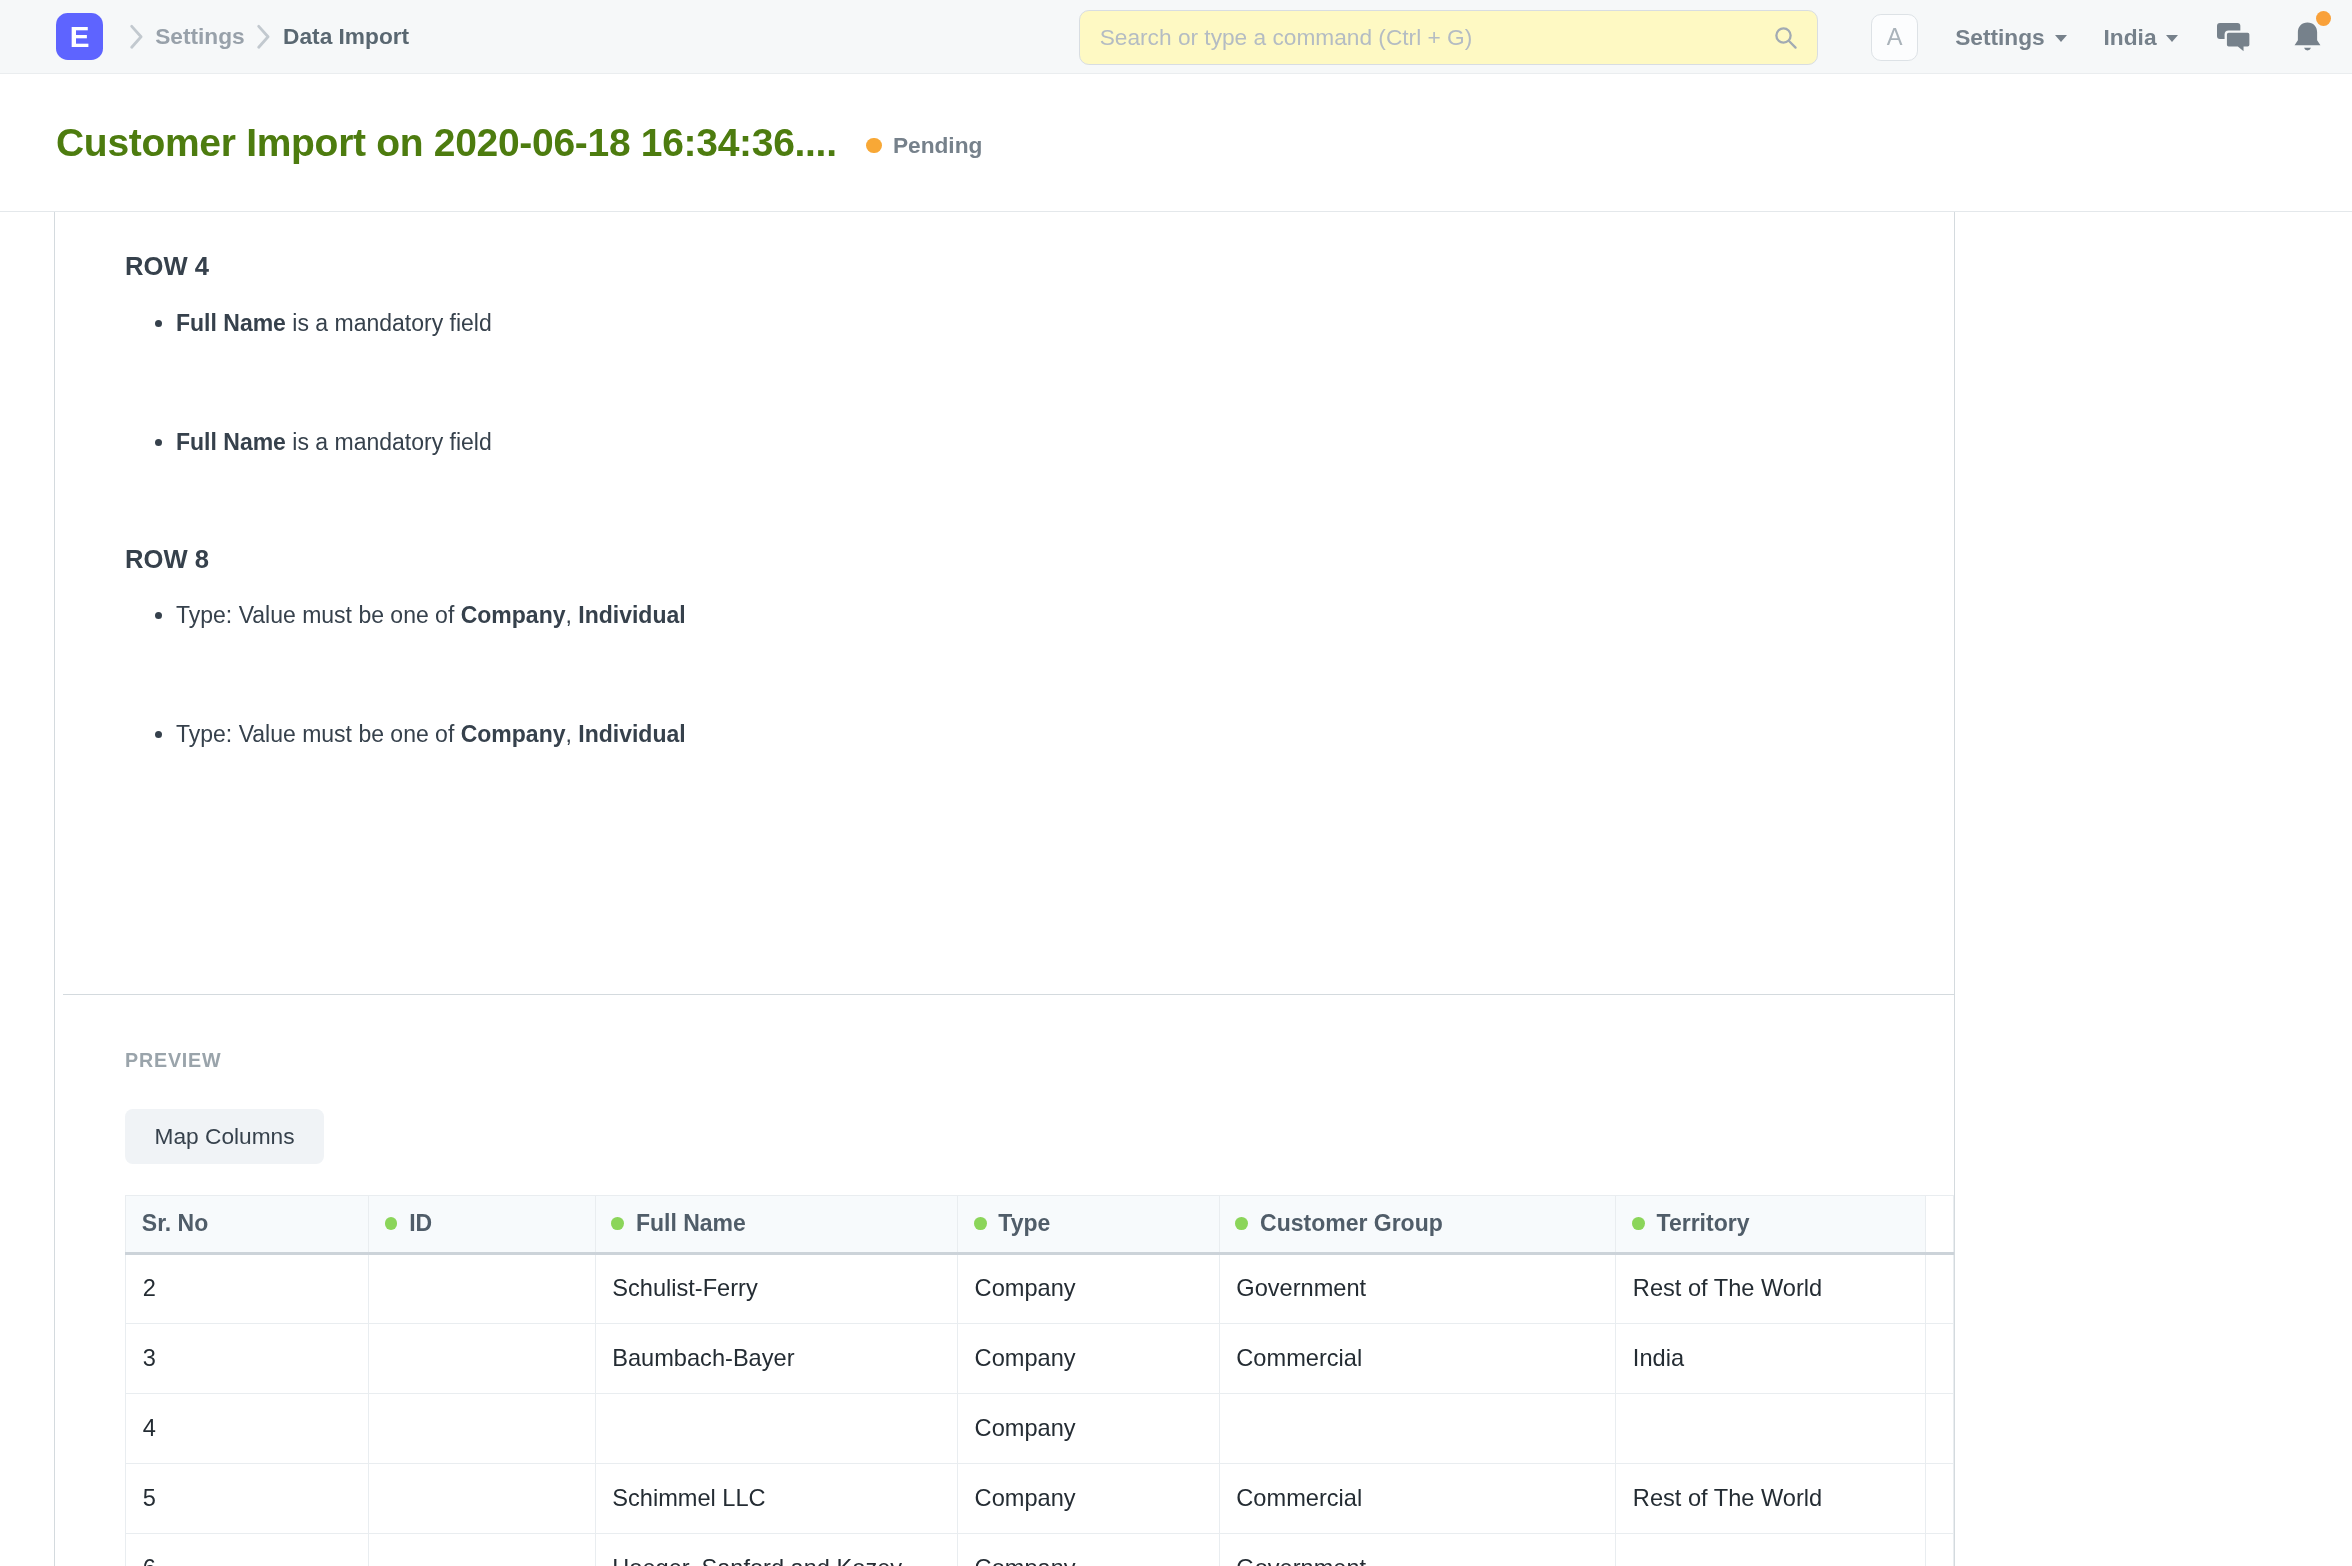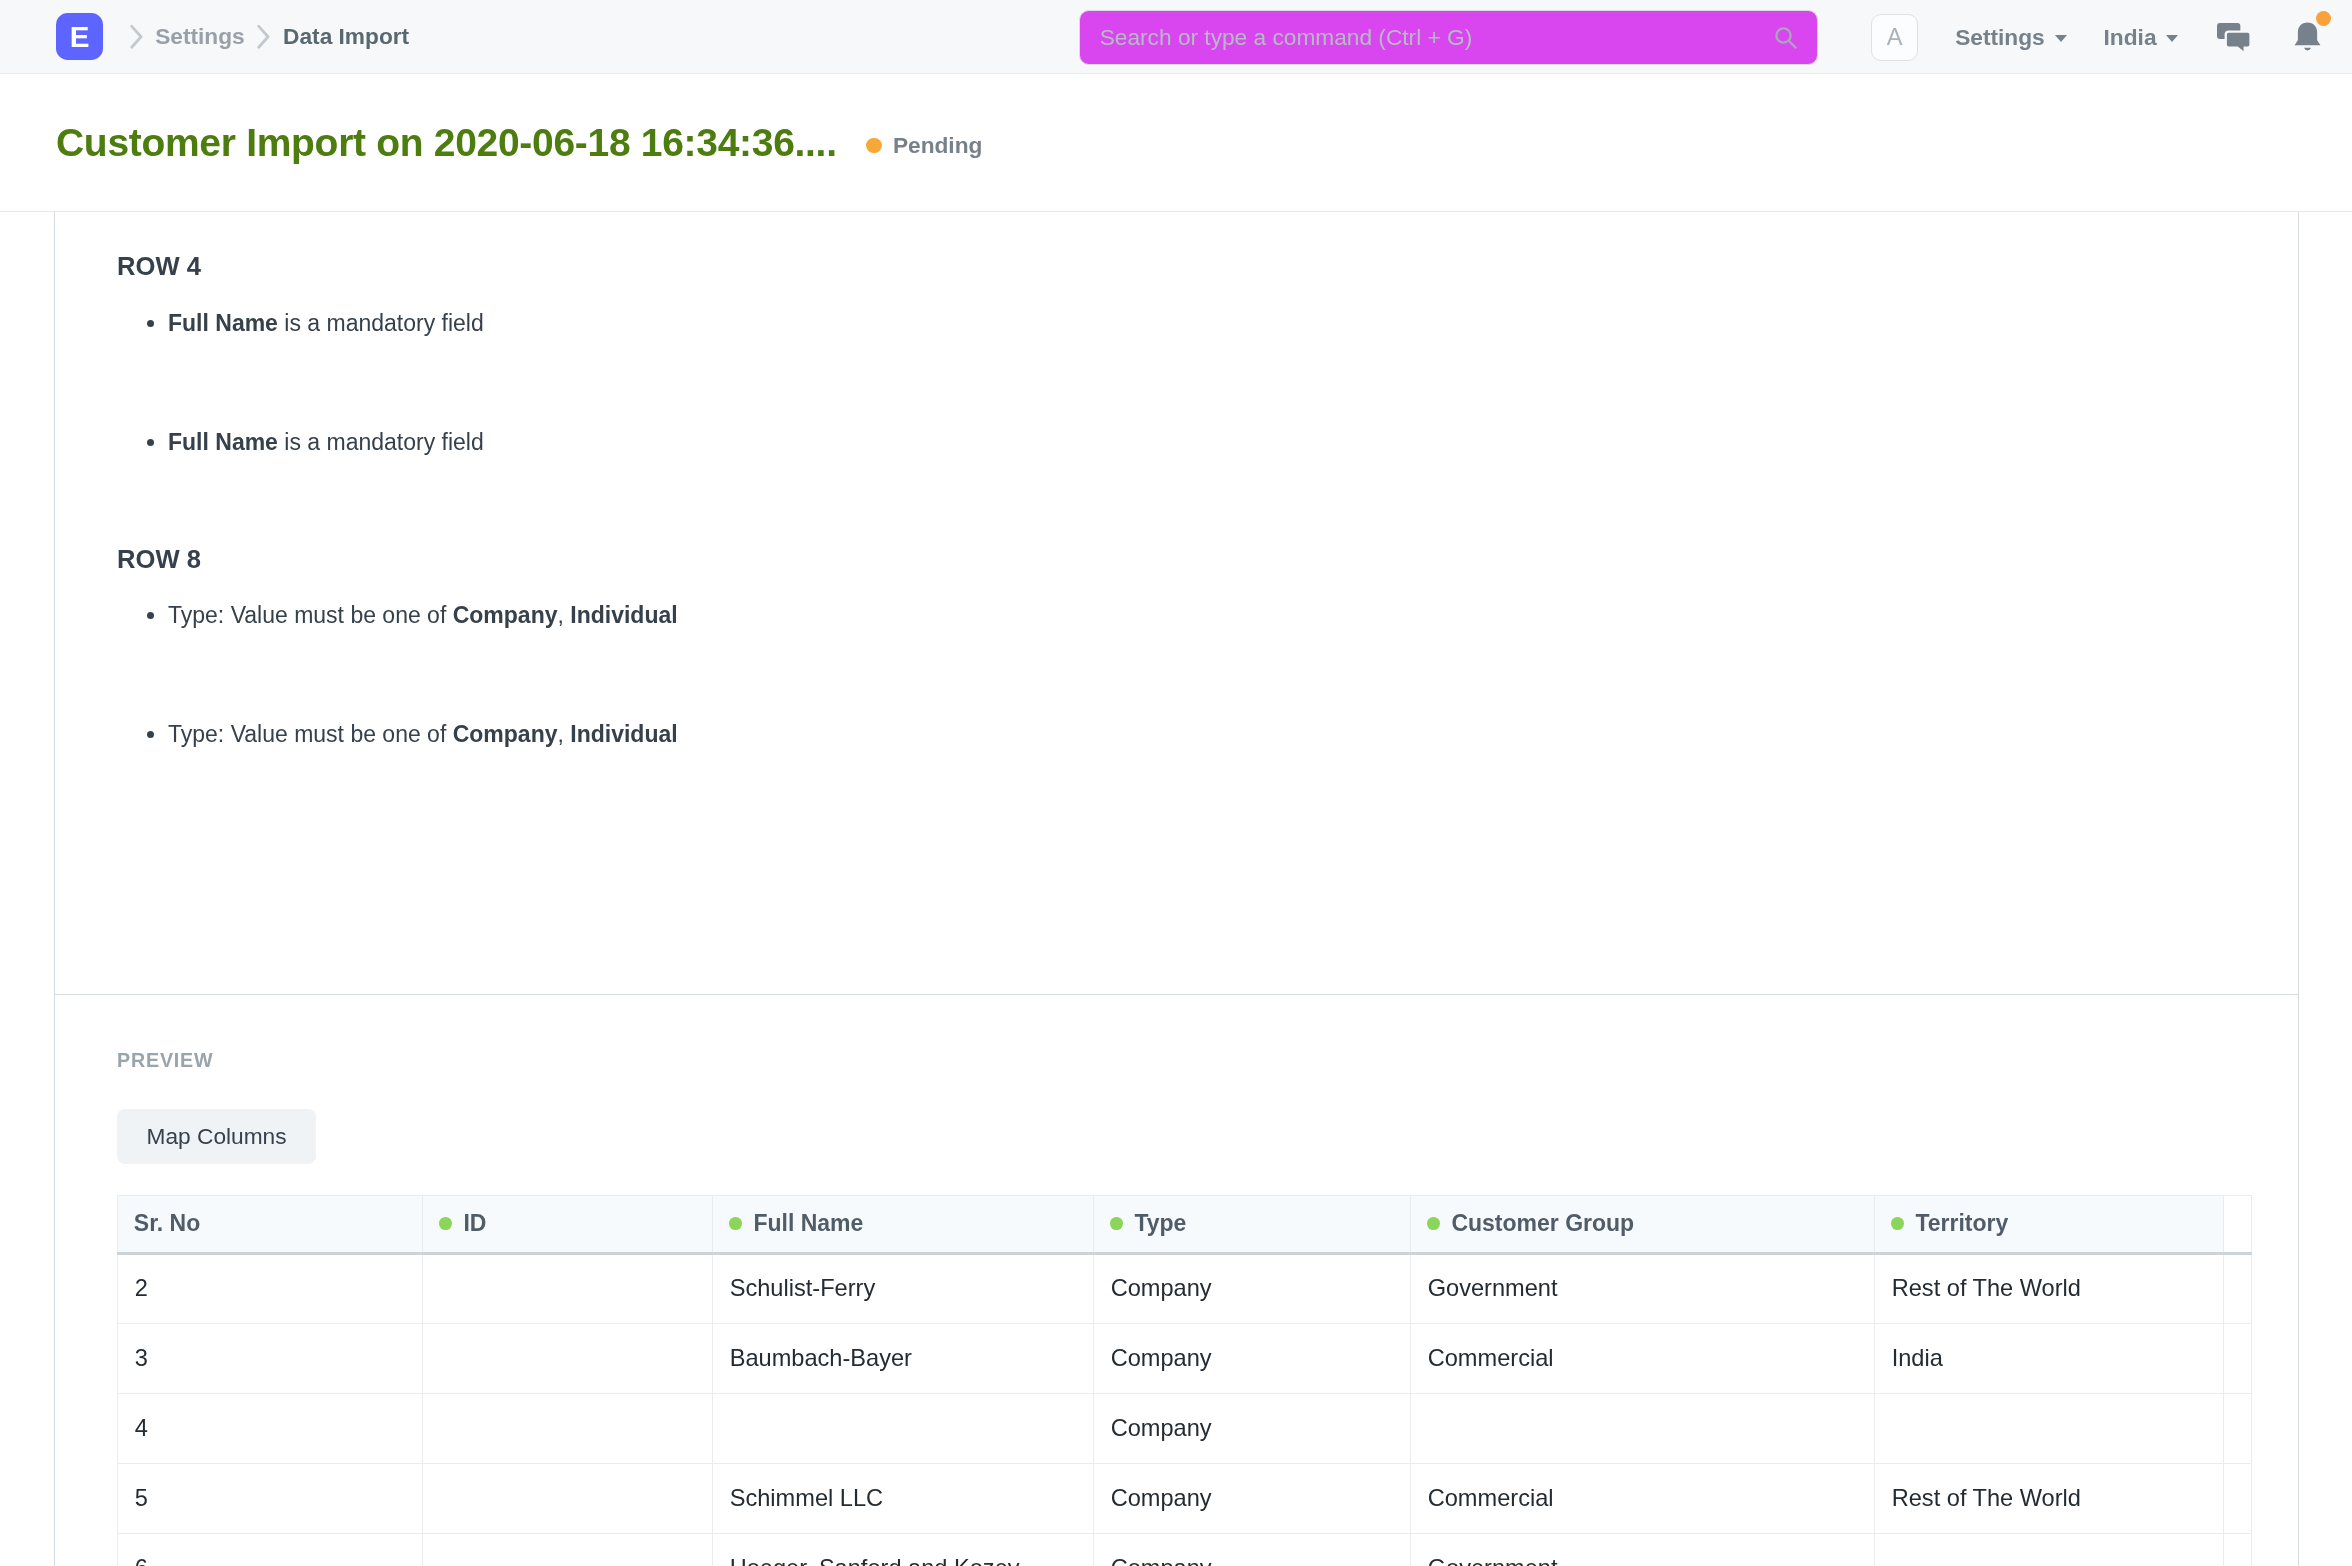--- a/index.html
+++ b/index.html
@@ -9,21 +9,21 @@
   
   .navbar { height:74px; background:#f6f8f9; border-bottom:1px solid #eaedef;
     display:flex; align-items:center; position:relative; padding:0 27.6px 0 56px; }
   .nav-left { display:flex; align-items:center; gap:13.8px; }
   .logo { width:47px; height:47px; border-radius:11.8px; display:flex; align-items:center;
     justify-content:center; color:#fff; font-size:29.6px; font-weight:bold; cursor:pointer; }
   .crumb-chevron { margin:0 11.8px; display:flex; align-items:center; }
   .crumb { font-size:22.7px; font-weight:bold; color:#98a1aa; cursor:pointer; }
   .crumb.current { color:#596771; }
   .searchbox { position:absolute; left:1079px; top:9.9px; width:739px; height:55px;
-    background:#d946ef; border:1px solid #d8dde2; border-radius:9.9px;
+    background:#fef9c3; border:1px solid #d8dde2; border-radius:9.9px;
     display:flex; align-items:center; padding:0 17.7px; }
   .searchbox input { flex:1; border:none; outline:none; font-size:22.7px; color:#36414c;
     background:transparent; font-family:"Liberation Sans", sans-serif; }
   .searchbox input::placeholder { color:#b4bcc3; }
   .nav-right { position:absolute; right:27.6px; top:0; height:74px; display:flex;
     align-items:center; gap:37px; }
   .avatar { width:47px; height:47px; border:1px solid #dde2e6; border-radius:9.9px;
     background:#fcfdfe; color:#aab3ba; font-size:23.6px; display:flex; align-items:center;
     justify-content:center; cursor:pointer; }
   .nav-menu { display:flex; align-items:center; gap:9.9px; font-size:22.7px; font-weight:bold;
@@ -35,22 +35,22 @@
 
   
   .page-head { height:138px; background:#fff; border-bottom:1px solid #e4e8eb;
     display:flex; align-items:center; padding-left:56px; }
   .page-title { font-size:39px; font-weight:bold; color:#4d7c0f; letter-spacing:-0.3px; }
   .status-badge { display:flex; align-items:center; gap:10.8px; margin-left:29.6px; margin-top:5.9px; }
   .status-dot { width:15.8px; height:15.8px; border-radius:50%; }
   .status-label { font-size:22.7px; font-weight:bold; color:#76818b; }
 
   
-  .doc-container { margin-left:54px; width:2245px; height:1354px;
-    border-left:1px solid #d4dade; border-right:1px solid #d4dade; background:#fff; }
+  .doc-container { margin-left:54px; width:1901px; height:1354px;
+    border-left:1px solid #d4dade; border-right:1px solid #d4dade; background:#fff;padding-left:8px; }
   .log-panel { height:783px; border-bottom:1px solid #d4dade; padding:37px 59px 0 62px; overflow:hidden; }
   .log-item { margin-bottom:80px; }
   .log-row-heading { font-size:25.6px; font-weight:bold; color:#36414c; line-height:35px; }
   .log-item ul { margin:19.7px 0 0 0; padding-left:51px; }
   .log-item li { font-size:23px; color:#36414c; line-height:39px; }
   .log-item li b { font-weight:bold; }
 
   
   .preview-section { padding:54px 0 0 62px; }
   .preview-label { font-size:19.7px; font-weight:bold; color:#9aa4ab; letter-spacing:0.8px; }

